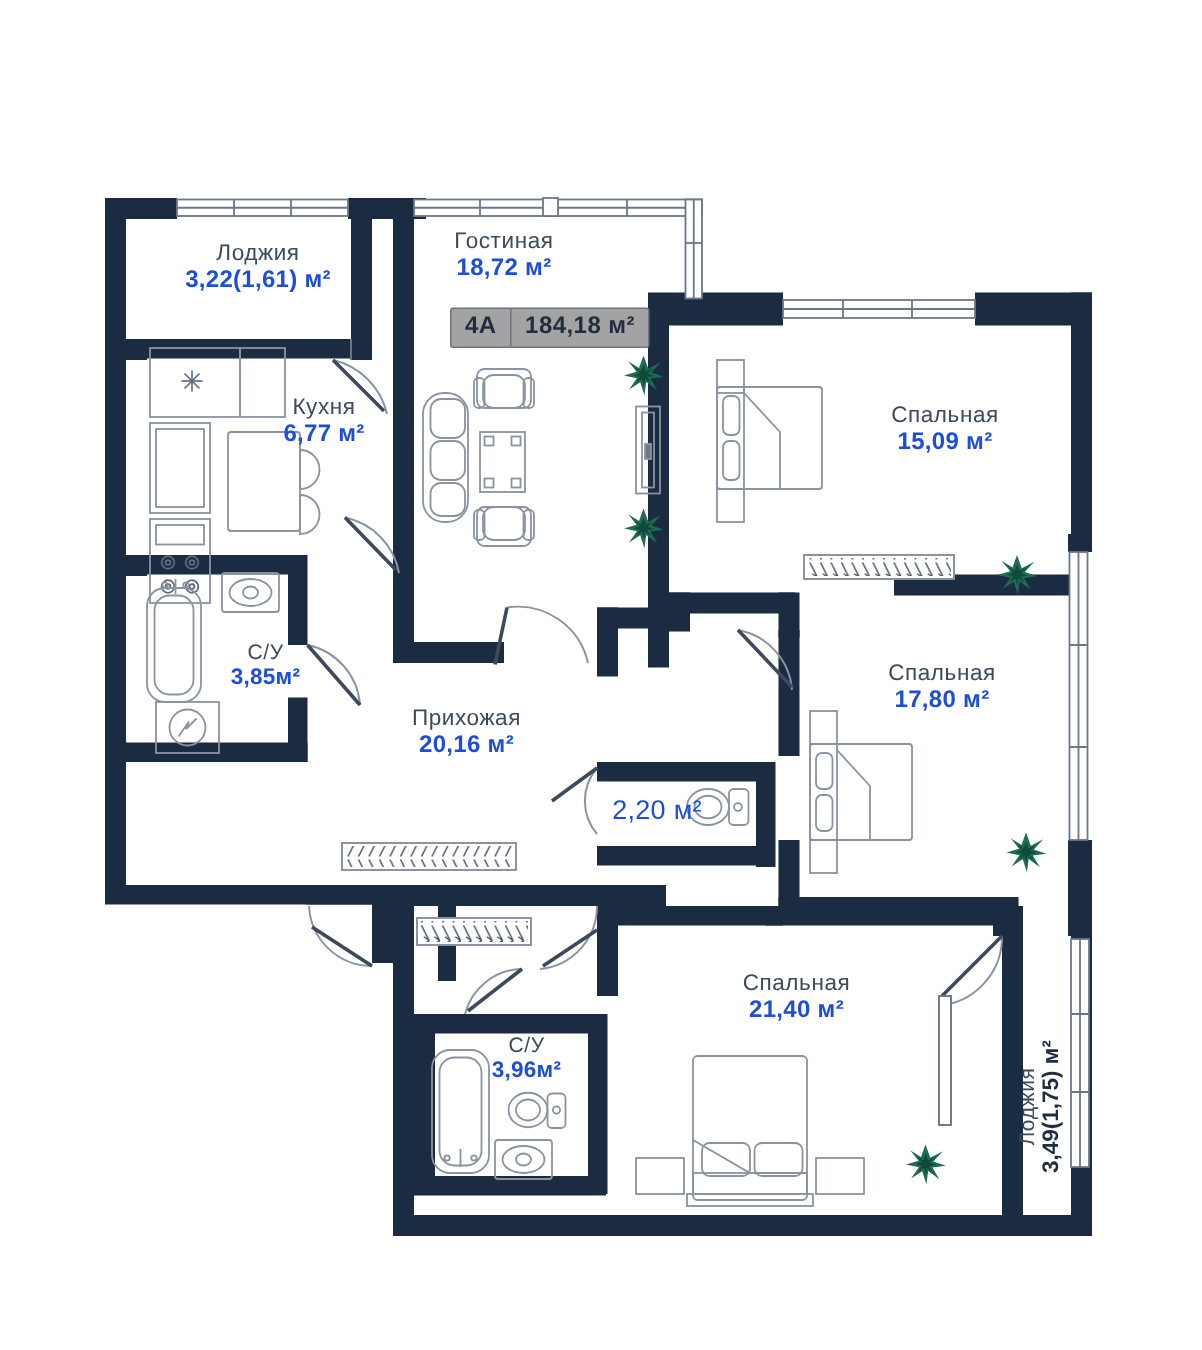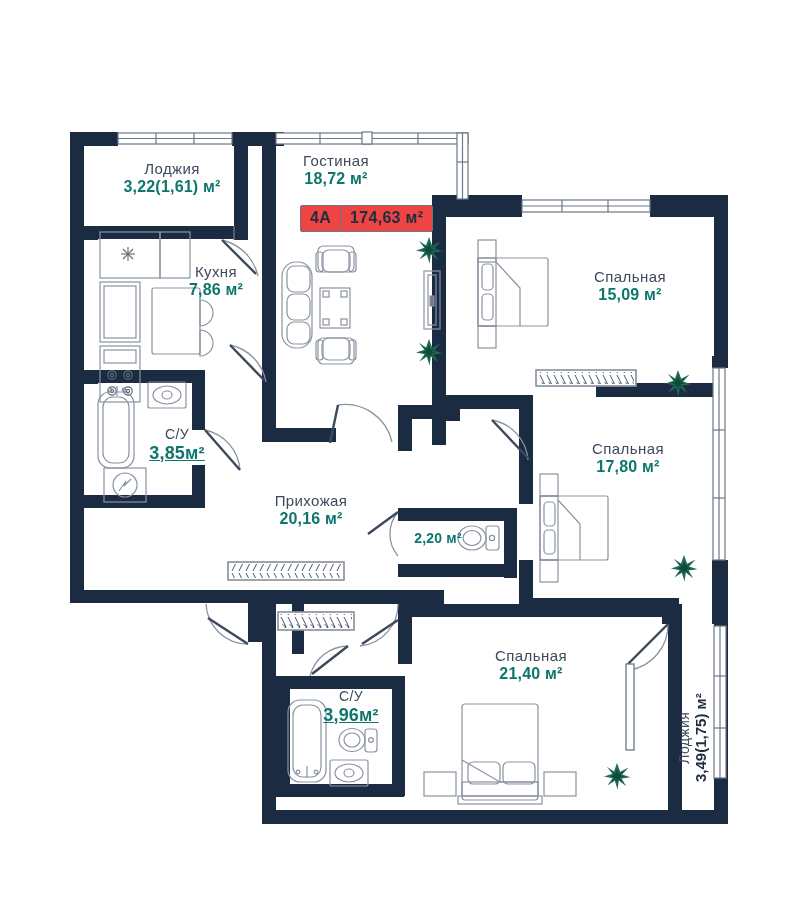--- a/index.html
+++ b/index.html
@@ -41,25 +41,25 @@
     font-size: 15px;
     font-weight: 400;
     letter-spacing: 0.4px;
     color: #3c4a5c;
   }
   .room-label .rl-area {
     display: block;
     font-size: 16px;
     font-weight: 700;
     letter-spacing: 0.2px;
-    color: #0f766e;
+    color: #1d4ed8;
   }
   .room-label.compact .rl-name { font-size: 14px; }
-  .room-label.compact .rl-area { font-size: 18px; text-decoration: underline; }
-  .room-label.single .rl-area { font-size: 14px; font-weight: 700; }
+  .room-label.compact .rl-area { font-size: 15px; }
+  .room-label.single .rl-area { font-size: 18px; font-weight: 400; }
 
   .vertical-label {
     position: absolute;
     transform-origin: left top;
     transform: rotate(-90deg);
     white-space: nowrap;
     color: #1f2d3f;
     pointer-events: none;
   }
   .vertical-label .rl-name {
@@ -75,21 +75,21 @@
   .vertical-label .rl-name,
   .vertical-label .rl-area { display: block; text-align: center; }
 
   #unit-badge {
     position: absolute;
     left: 300px;
     top: 205px;
     display: flex;
     align-items: stretch;
     border: 1.6px solid #6b7480;
-    background: #ef4444;
+    background: #a3a3a3;
     border-radius: 2px;
     overflow: hidden;
   }
   #unit-badge .badge-cell {
     padding: 3px 9px 4px 9px;
     font-size: 16px;
     font-weight: 700;
     color: #1f2d3f;
     display: flex;
     align-items: center;
@@ -447,21 +447,21 @@
     </g>
   </svg>
 
   <div class="room-label" style="left:172px; top:160px; transform:translateX(-50%);">
     <span class="rl-name">Лоджия</span>
     <span class="rl-area">3,22(1,61) м²</span>
   </div>
 
   <div class="room-label" style="left:216px; top:263px; transform:translateX(-50%);">
     <span class="rl-name">Кухня</span>
-    <span class="rl-area">7,86 м²</span>
+    <span class="rl-area">6,77 м²</span>
   </div>
 
   <div class="room-label" style="left:336px; top:152px; transform:translateX(-50%);">
     <span class="rl-name">Гостиная</span>
     <span class="rl-area">18,72 м²</span>
   </div>
 
   <div class="room-label" style="left:630px; top:268px; transform:translateX(-50%);">
     <span class="rl-name">Спальная</span>
     <span class="rl-area">15,09 м²</span>
@@ -470,21 +470,21 @@
   <div class="room-label" style="left:628px; top:440px; transform:translateX(-50%);">
     <span class="rl-name">Спальная</span>
     <span class="rl-area">17,80 м²</span>
   </div>
 
   <div class="room-label compact" style="left:177px; top:426px; transform:translateX(-50%);">
     <span class="rl-name">С/У</span>
     <span class="rl-area">3,85м²</span>
   </div>
 
-  <div class="room-label" style="left:311px; top:492px; transform:translateX(-50%);">
+  <div class="room-label" style="left:311px; top:470px; transform:translateX(-50%);">
     <span class="rl-name">Прихожая</span>
     <span class="rl-area">20,16 м²</span>
   </div>
 
   <div class="room-label single" style="left:438px; top:530px; transform:translateX(-50%);">
     <span class="rl-area">2,20 м²</span>
   </div>
 
   <div class="room-label compact" style="left:351px; top:688px; transform:translateX(-50%);">
     <span class="rl-name">С/У</span>
@@ -496,17 +496,17 @@
     <span class="rl-area">21,40 м²</span>
   </div>
 
   <div class="vertical-label" style="left:676px; top:782px;">
     <span class="rl-name">Лоджия</span>
     <span class="rl-area">3,49(1,75) м²</span>
   </div>
 
   <div id="unit-badge">
     <span class="badge-cell code">4А</span>
-    <span class="badge-cell area">174,63 м²</span>
+    <span class="badge-cell area">184,18 м²</span>
   </div>
 
 
 </div>
 
 </body></html>

